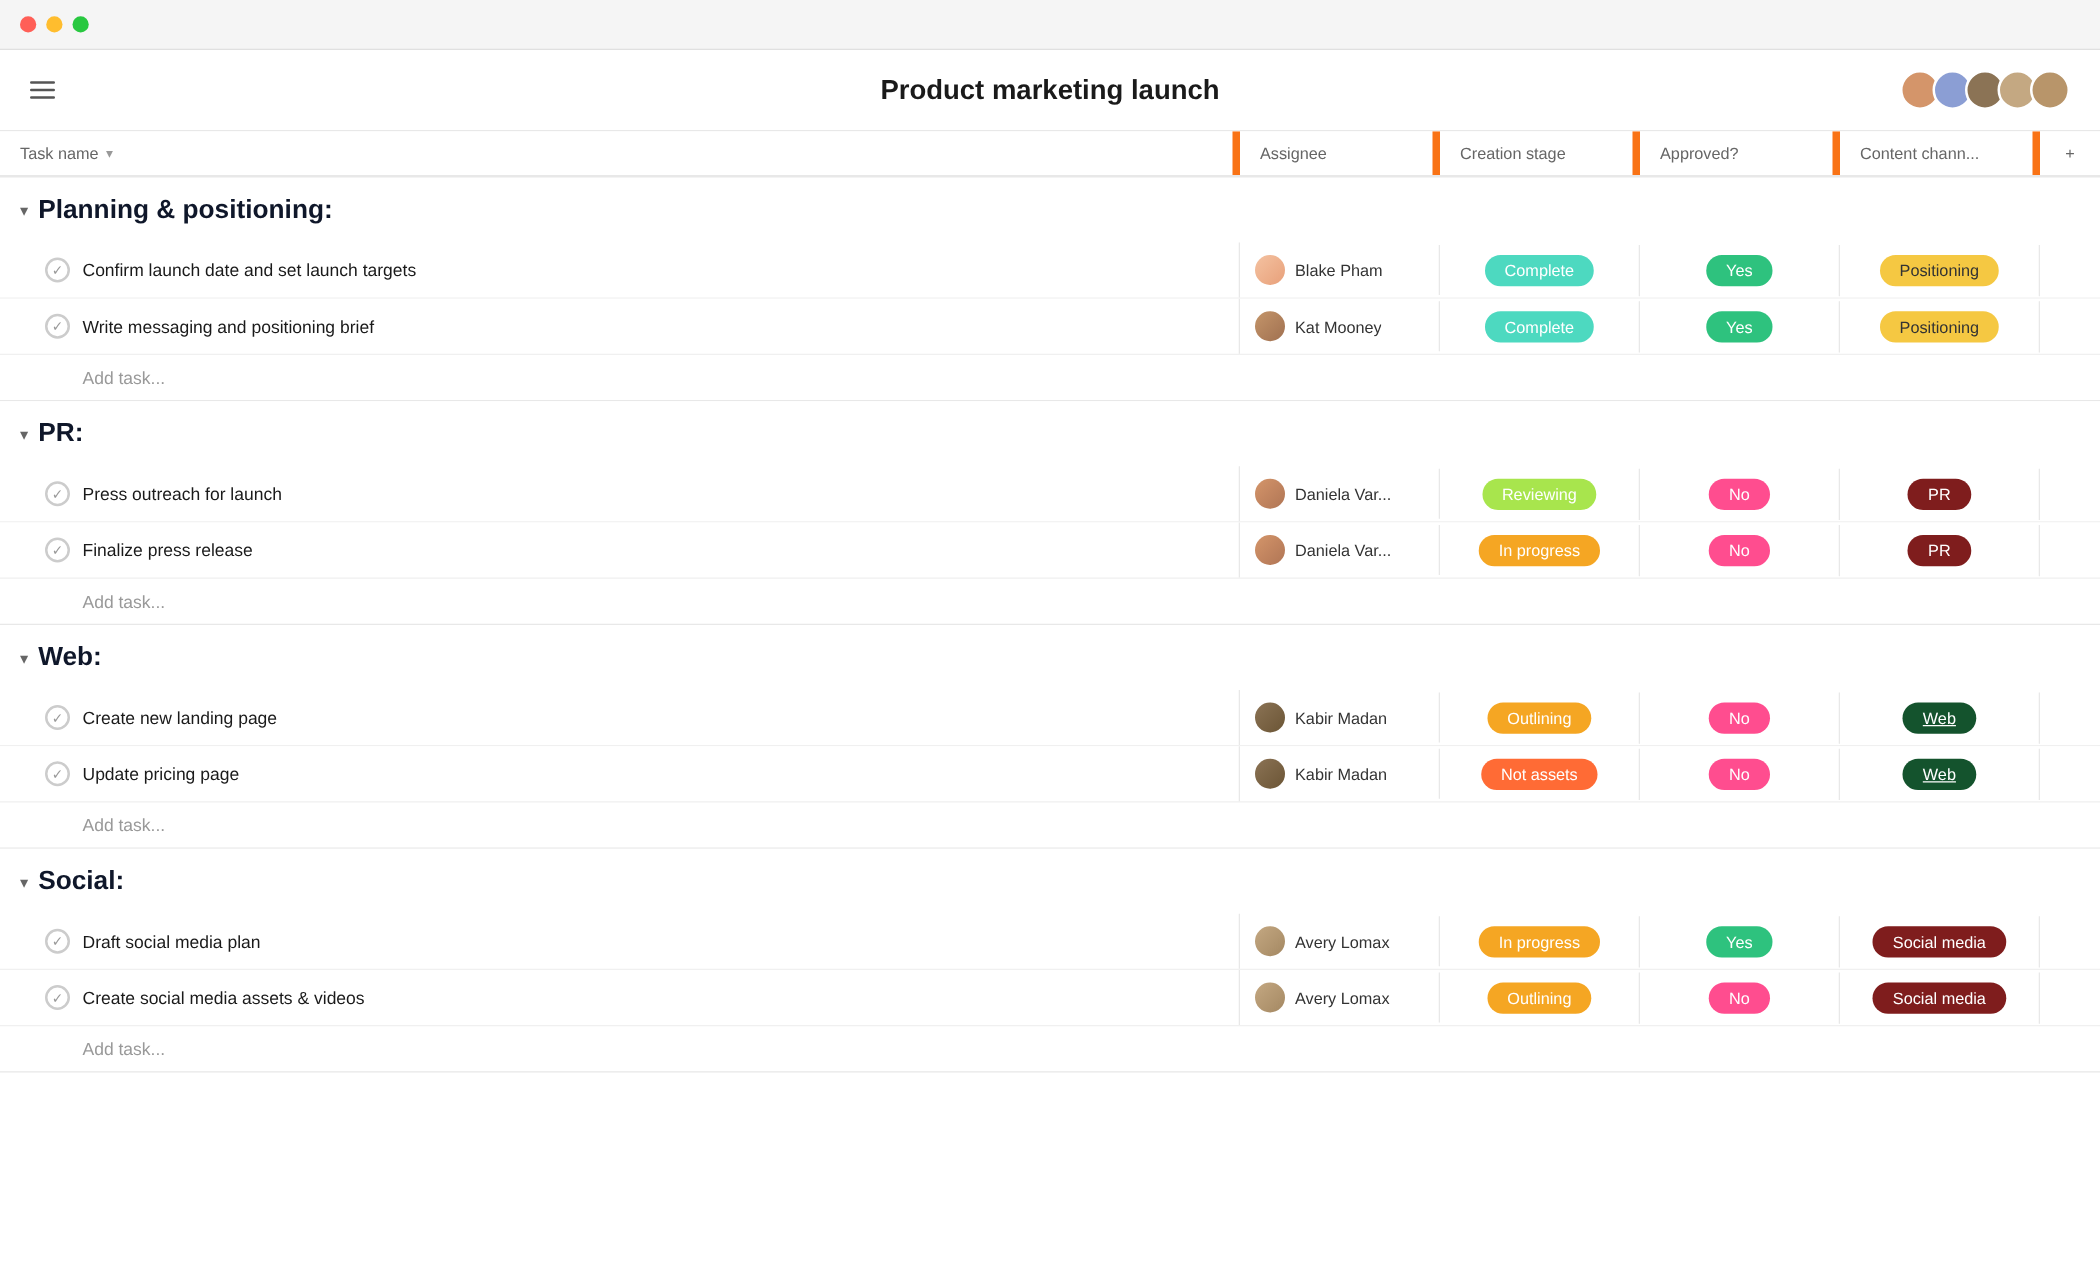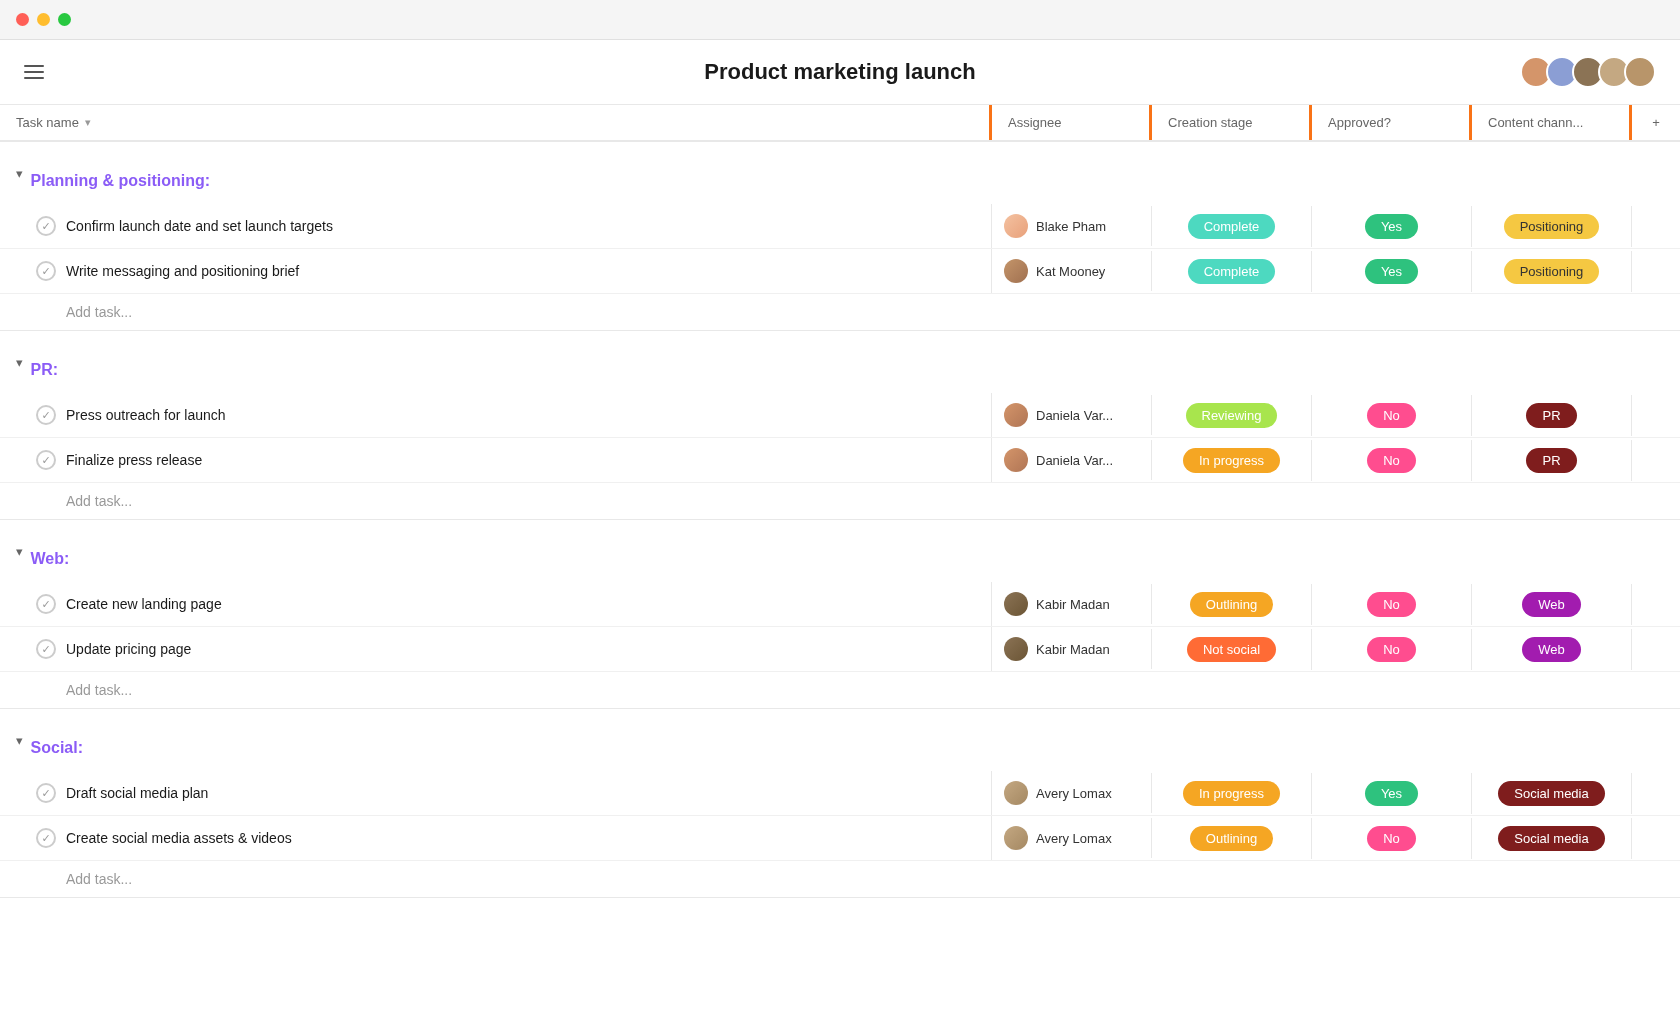--- a/index.html
+++ b/index.html
@@ -106,21 +106,21 @@
       position: sticky;
       top: 0;
       background: white;
       z-index: 10;
     }
     .col-header {
       padding: 10px 16px;
       font-size: 13px;
       color: #666;
       font-weight: 400;
-      border-right: 3px solid #f97316;
+      border-right: 6px solid #f97316;
       display: flex;
       align-items: center;
       gap: 6px;
     }
     .col-header:last-child { border-right: none; justify-content: center; }
     .col-header .chevron {
       color: #999;
       font-size: 11px;
     }
 
@@ -134,24 +134,23 @@
       gap: 8px;
       padding: 14px 16px;
       cursor: pointer;
       background: white;
     }
     .section-header .chevron-icon {
       color: #666;
       font-size: 13px;
     }
     .section-title {
-      font-size: 16px;
+      font-size: 21px;
       font-weight: 600;
-      color: #8b5cf6;
-      margin-top: 16px;
+      color: #0f172a;
     }
 
     
     .task-row {
       display: grid;
       grid-template-columns: 1fr 160px 160px 160px 160px 48px;
       border-bottom: 1px solid #f0f0f0;
       align-items: center;
       background: white;
     }
@@ -224,21 +223,21 @@
     }
     .badge-complete { background: #4dd9c0; color: #fff; }
     .badge-reviewing { background: #a8e54d; color: #fff; }
     .badge-in-progress { background: #f5a623; color: #fff; }
     .badge-outlining { background: #f5a623; color: #fff; }
     .badge-not-started { background: #ff6b35; color: #fff; }
     .badge-yes { background: #2ec27e; color: #fff; }
     .badge-no { background: #ff4d8f; color: #fff; }
     .badge-positioning { background: #f5c842; color: #333; }
     .badge-pr { background: #7f1d1d; color: #fff; }
-    .badge-web { background: #a21caf; color: #fff; }
+    .badge-web { background: #14532d; color: #fff; text-decoration: underline; }
     .badge-social-media { background: #7f1d1d; color: #fff; }
 
     
     .add-task-row {
       display: flex;
       align-items: center;
       gap: 8px;
       padding: 10px 16px 10px 66px;
       color: #999;
       font-size: 14px;
@@ -430,21 +429,21 @@
           <div class="task-row">
       <div class="task-name-cell">
         <div class="check-icon">✓</div>
         <span class="task-name-text">Update pricing page</span>
       </div>
       <div class="assignee-cell">
         <div class="assignee-avatar face-kabir"></div>
         <span class="assignee-name">Kabir Madan</span>
       </div>
       <div class="task-cell">
-        <span class="badge badge-not-started">Not social</span>
+        <span class="badge badge-not-started">Not assets</span>
       </div>
       <div class="task-cell">
         <span class="badge badge-no">No</span>
       </div>
       <div class="task-cell">
         <span class="badge badge-web">Web</span>
       </div>
       <div class="task-cell"></div>
     </div>
           <div class="add-task-row">Add task...</div>

